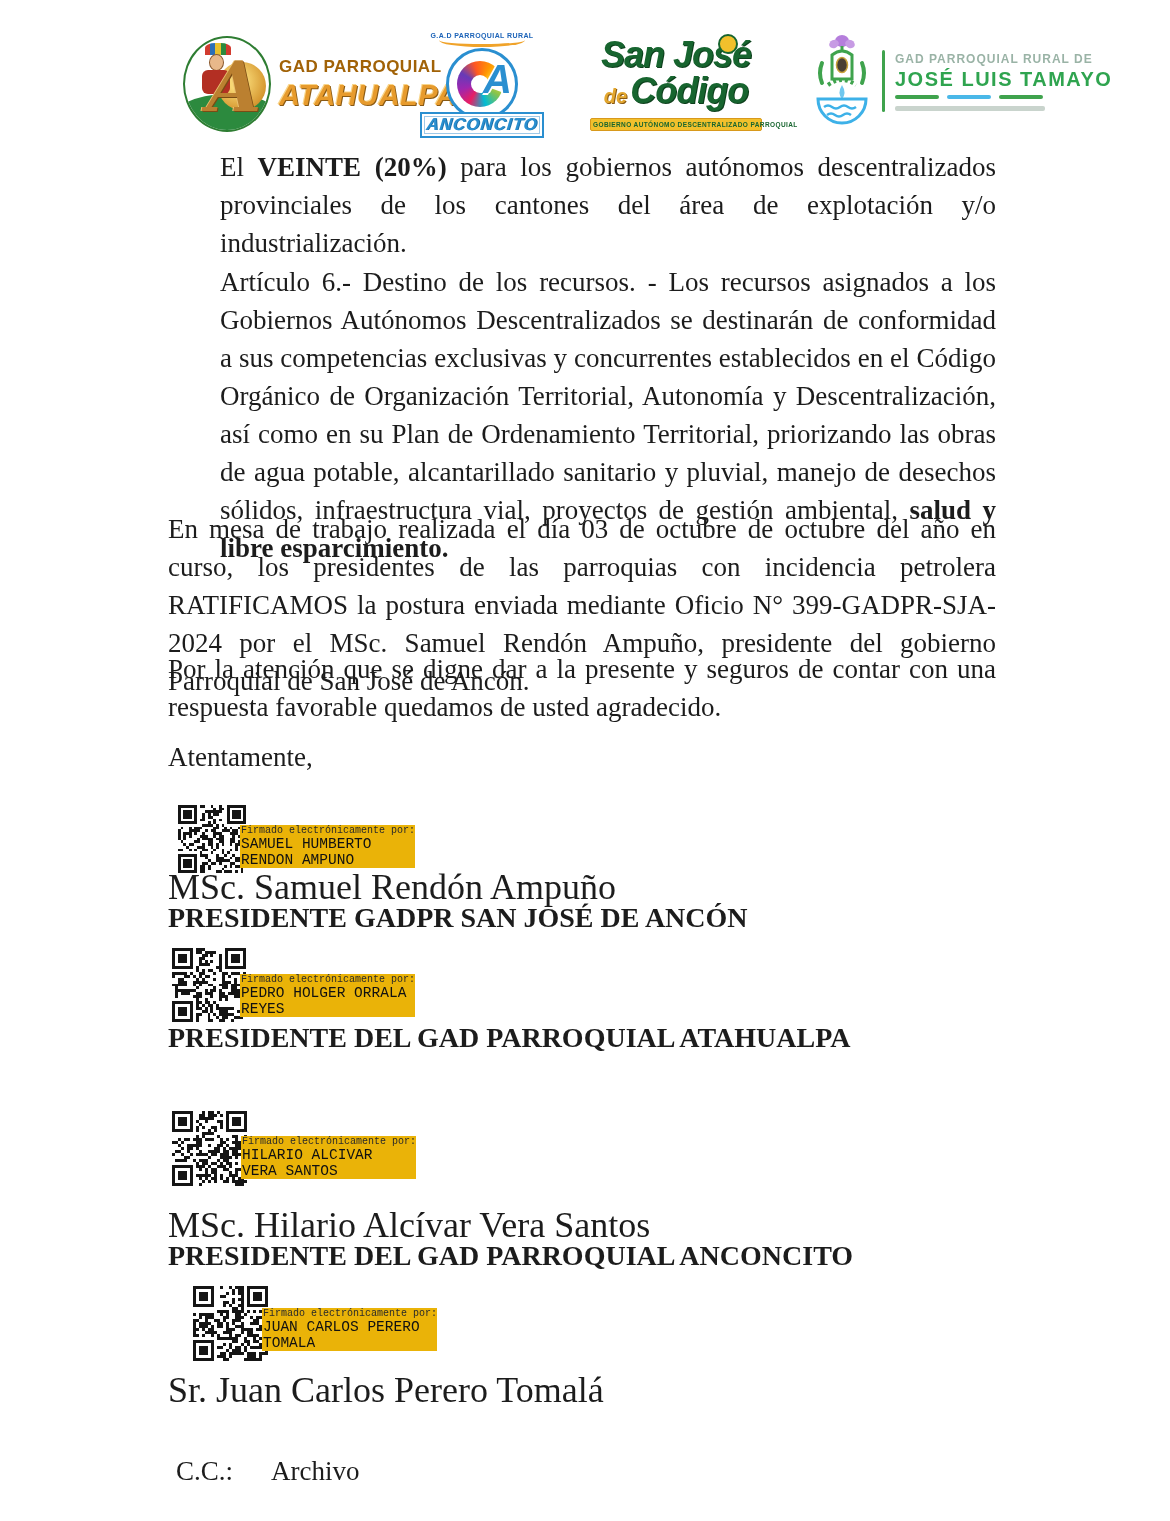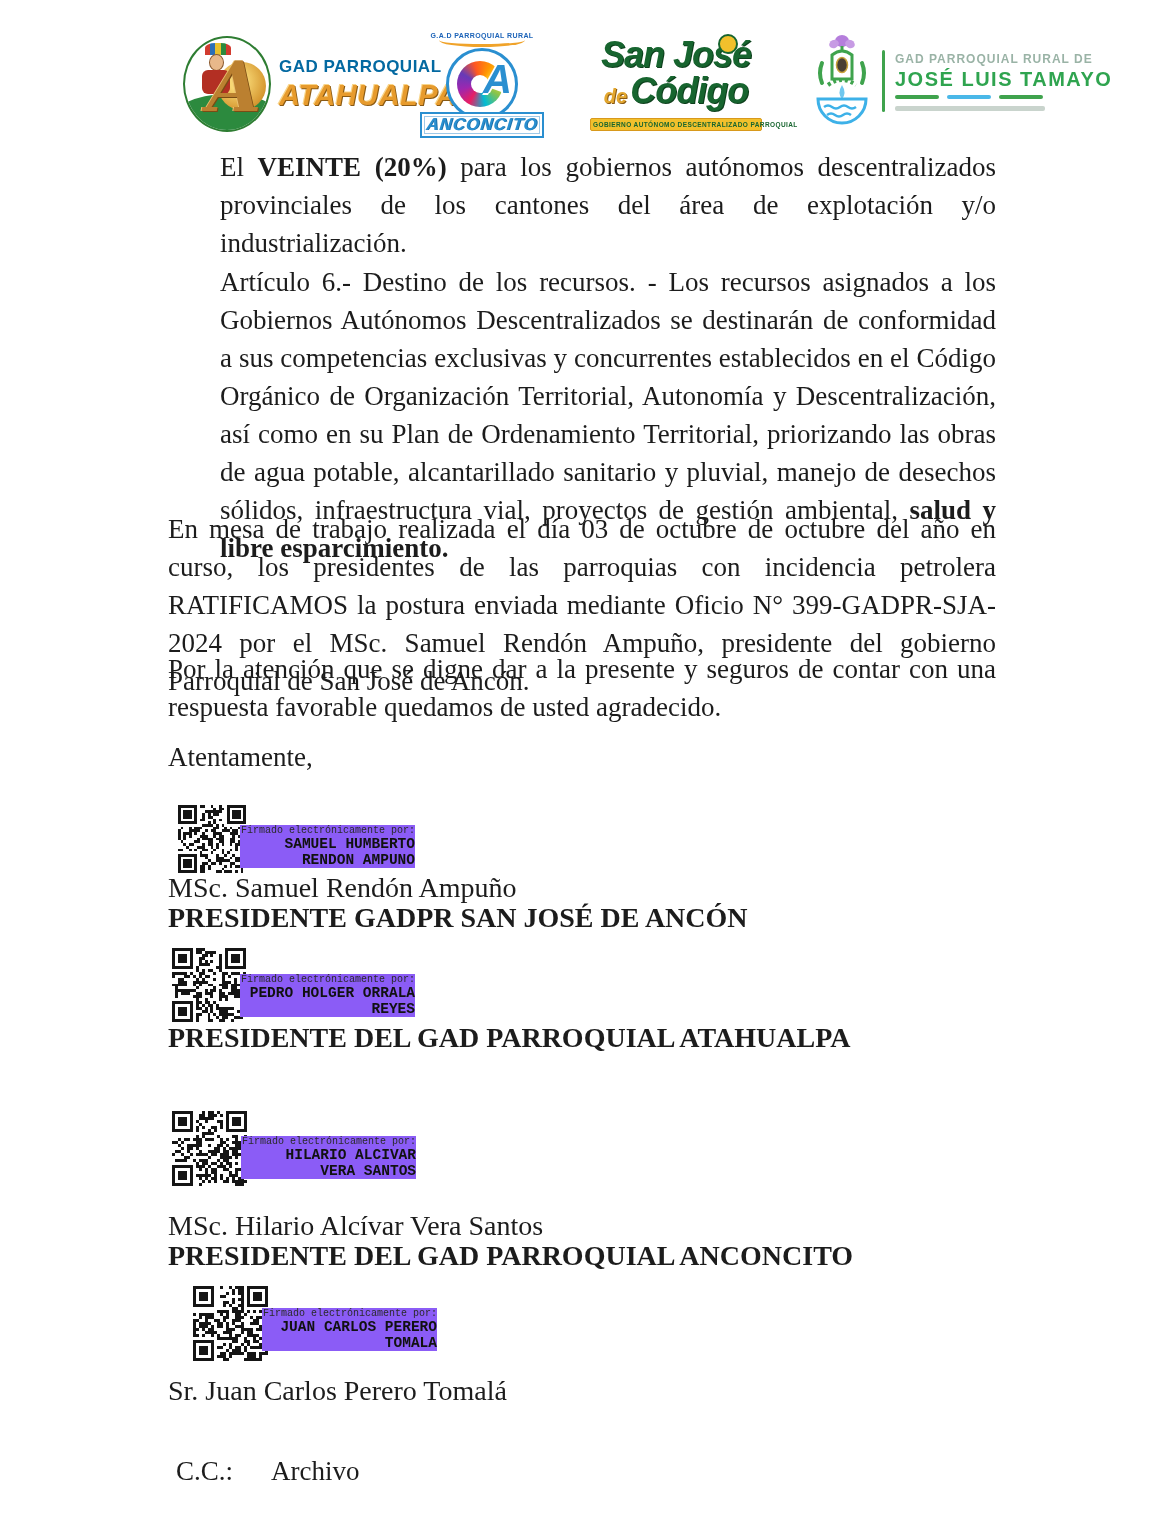--- a/index.html
+++ b/index.html
@@ -31,21 +31,21 @@
   .ata-face { position:absolute; left:24px; top:16px; width:15px; height:17px; border-radius:50%;
     background:#e8b88a; border:1px solid #8a5a30; }
   .ata-feathers { position:absolute; left:20px; top:5px; width:26px; height:12px;
     background:linear-gradient(90deg,#d23b2f 0 20%, #2b6fb7 20% 40%, #e8c02c 40% 60%, #2c8a3e 60% 80%, #d23b2f 80%); border-radius:40% 40% 0 0; }
   .ata-body { position:absolute; left:17px; top:32px; width:28px; height:24px; border-radius:6px;
     background:#b32f23; }
   .ata-A { position:absolute; left:22px; top:6px; font-family:"DejaVu Serif",serif; font-style:italic;
     font-weight:bold; font-size:70px; line-height:86px; color:#bb8030;
     text-shadow:1px 1px 0 #7a4c14, -1px 0 0 #e9c071; }
   .ata-text { margin-left:8px; }
-  .ata-line1 { font-family:"Liberation Sans",sans-serif; font-weight:bold; font-size:17px; color:#0369a1; letter-spacing:.5px; }
+  .ata-line1 { font-family:"Liberation Sans",sans-serif; font-weight:bold; font-size:17px; color:#a16207; letter-spacing:.5px; }
   .ata-line2 { font-family:"Liberation Sans",sans-serif; font-weight:bold; font-style:italic; font-size:29px; color:#e79b2d;
     letter-spacing:.5px; text-shadow:1px 1px 0 #8a5a14, -1px -1px 0 #f8d58a; margin-top:2px; }
 
   
   #logo-anconcito { left:419px; top:32px; display:block; width:126px; text-align:center; }
   .anc-top { font-family:"Liberation Sans",sans-serif; font-size:7px; font-weight:bold; color:#1c63b8; letter-spacing:.4px; white-space:nowrap; }
   .anc-swoosh { width:86px; height:8px; margin:0 auto; border-bottom:3px solid #f0a32a; border-radius:0 0 60% 60%/0 0 100% 100%; }
   .anc-circle { position:relative; width:72px; height:72px; margin:1px auto 0; border:3px solid #2a8fd0; border-radius:50%; background:#fff; overflow:hidden; }
   .anc-swirl { position:absolute; left:8px; top:10px; width:46px; height:46px; border-radius:50%;
     background:conic-gradient(from 210deg, #e91e63, #9c27b0, #673ab7, #ff5722, #ff9800, #ffe53b, #8bc34a, #00bcd4, #e91e63); }
@@ -89,25 +89,25 @@
   #p2 { top:263px; }
   #p3 { top:510px; }
   #p4 { top:650px; }
   #closing { top:738px; text-align:left; }
   .b { font-weight:bold; }
 
   
   .sig { position:absolute; left:168px; width:760px; }
   .qr-wrap { position:relative; }
   .qr { background:#fff; }
-  .sig-stamp { position:absolute; top:20px; background:#8b5cf6; padding-left:1px;
+  .sig-stamp { position:absolute; top:20px; background:#eab308; padding-left:1px;
     font-family:"Liberation Mono", monospace; white-space:nowrap; }
   .stamp-label { font-size:10px; color:#2a2a2a; }
-  .stamp-name { font-size:14.5px; font-weight:bold; line-height:16px; color:#111; white-space:pre-line;text-align:right; }
-  .sig-name { font-size:28px; line-height:29px; }
+  .stamp-name { font-size:14.5px; font-weight:normal; line-height:16px; color:#111; white-space:pre-line; }
+  .sig-name { font-size:36px; line-height:29px; }
   .sig-title { font-size:28px; line-height:29px; font-weight:bold; margin-top:1px; }
 
   #sig1 { top:805px; } #sig1 .qr { width:68px; height:68px; margin-left:10px; }
   #sig1 .sig-stamp { left:72px; } #sig1 .sig-name { margin-top:0px; }
   #sig2 { top:948px; } #sig2 .qr { width:74px; height:74px; margin-left:4px; }
   #sig2 .sig-stamp { left:72px; top:26px; } #sig2 .sig-name { margin-top:23px; }
   #sig3 { top:1111px; } #sig3 .qr { width:75px; height:75px; margin-left:4px; }
   #sig3 .sig-stamp { left:73px; top:25px; } #sig3 .sig-name { margin-top:25px; }
   #sig4 { top:1286px; } #sig4 .qr { width:75px; height:75px; margin-left:25px; }
   #sig4 .sig-stamp { left:94px; top:22px; } #sig4 .sig-name { margin-top:15px; }

